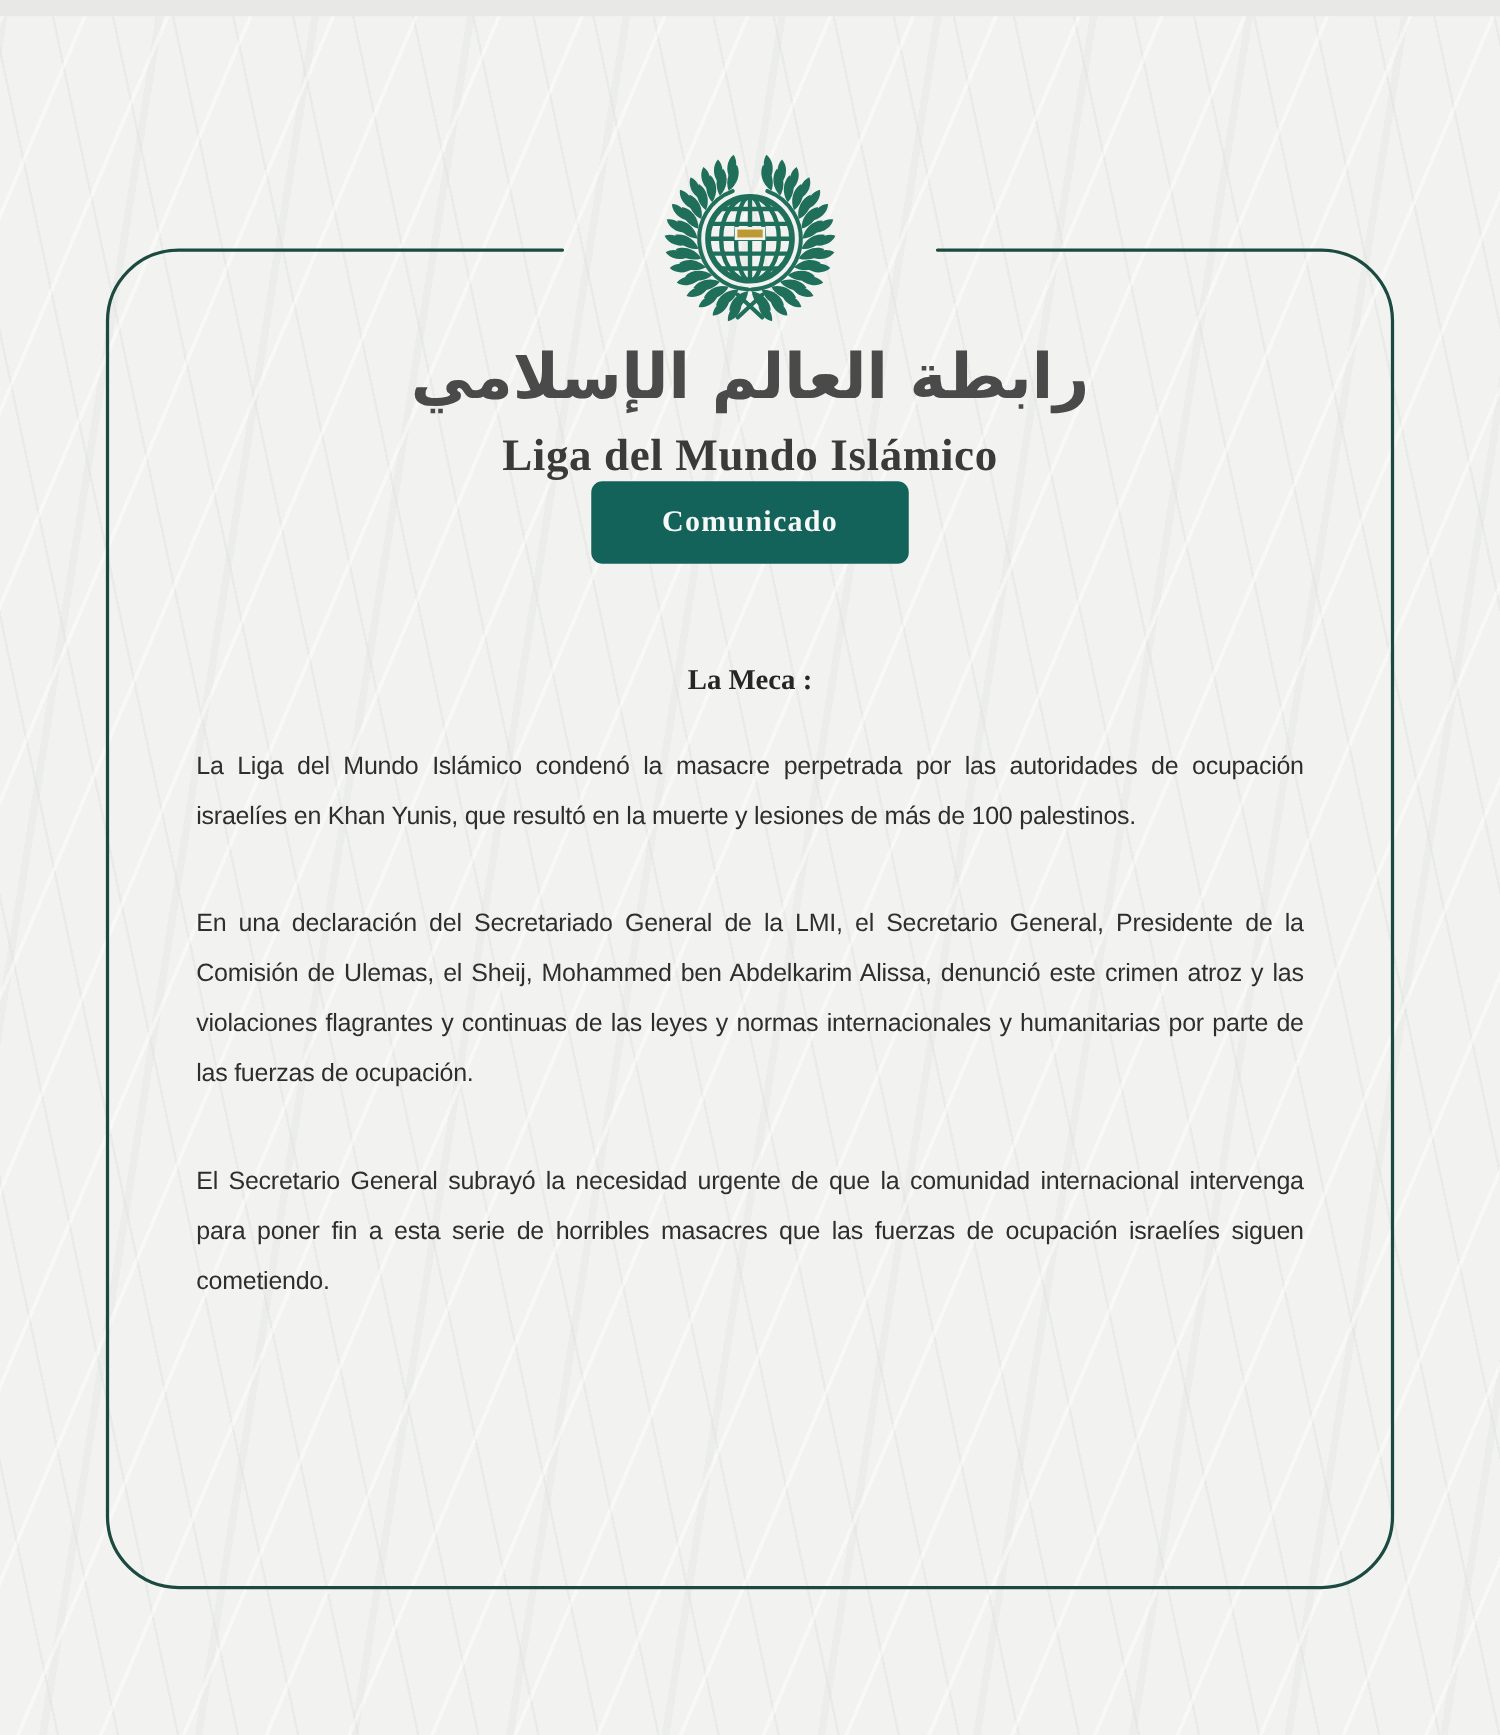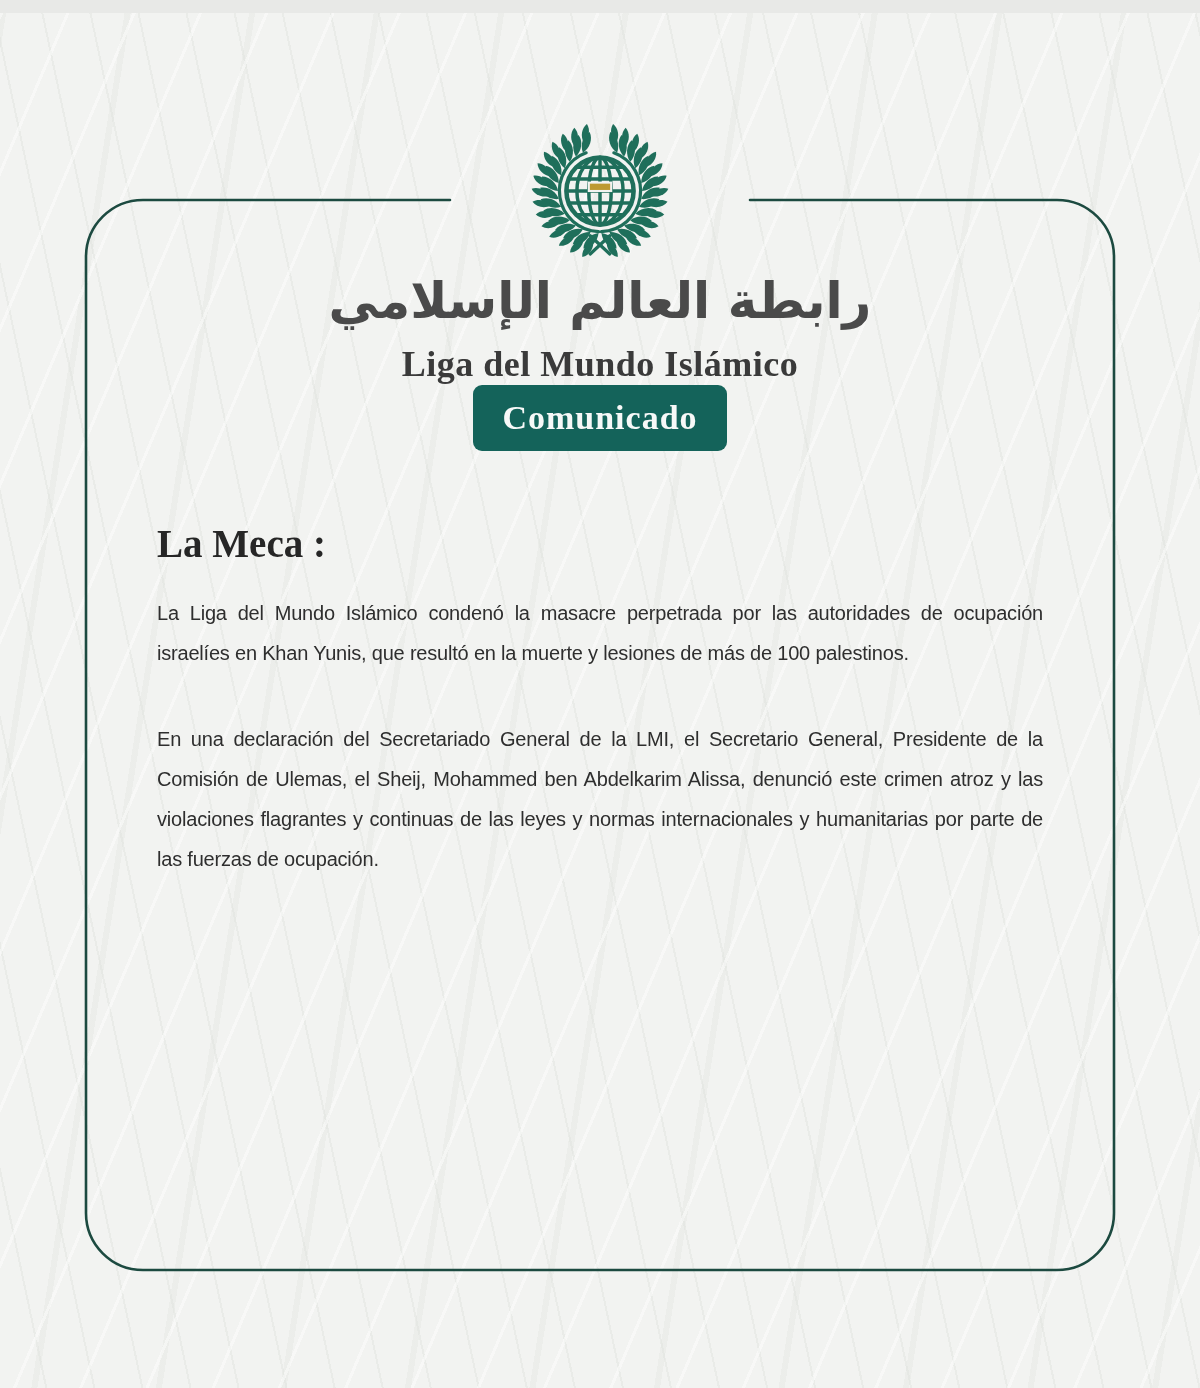--- a/index.html
+++ b/index.html
@@ -38,29 +38,29 @@
     font-family:"Liberation Serif", serif;
     font-size:36px;font-weight:700;color:#3a3a3a;
     letter-spacing:.5px;
   }
   .badge-row{position:absolute;left:0;top:372px;width:1200px;display:flex;justify-content:center;}
   .badge{
     min-width:254px;height:66px;box-sizing:border-box;
     display:flex;align-items:center;justify-content:center;
     background:#14635a;border-radius:9px;
     font-family:"Liberation Serif", serif;
-    font-size:34px;font-weight:700;color:#f7f9f8;
+    font-size:24px;font-weight:700;color:#f7f9f8;
     letter-spacing:1px;
     padding:0 28px;
   }
   .content{position:absolute;left:157px;top:512px;width:886px;}
   .dateline{
     font-family:"Liberation Serif", serif;
-    font-size:39px;font-weight:700;color:#262626;
-    line-height:38px;margin:0 0 30px 0;
+    font-size:23px;font-weight:700;color:#262626;
+    line-height:38px;margin:0 0 30px 0;text-align:center;
   }
   .content p{
     margin:0 0 46px 0;
     font-size:20px;line-height:40px;
     letter-spacing:-.2px;
     text-align:justify;
     color:#2e2e2e;
   }
 </style>
 </head>
@@ -158,15 +158,16 @@
   <div class="org-name">Liga del Mundo Islámico</div>
 
   <div class="badge-row">
     <div class="badge">Comunicado</div>
   </div>
 
   <div class="content">
     <div class="dateline">La Meca :</div>
     <p>La Liga del Mundo Islámico condenó la masacre perpetrada por las autoridades de ocupación israelíes en Khan Yunis, que resultó en la muerte y lesiones de más de 100 palestinos.</p>
     <p>En una declaración del Secretariado General de la LMI, el Secretario General, Presidente de la Comisión de Ulemas, el Sheij, Mohammed ben Abdelkarim Alissa, denunció este crimen atroz y las violaciones flagrantes y continuas de las leyes y normas internacionales y humanitarias por parte de las fuerzas de ocupación.</p>
+    <p>El Secretario General subrayó la necesidad urgente de que la comunidad internacional intervenga para poner fin a esta serie de horribles masacres que las fuerzas de ocupación israelíes siguen cometiendo.</p>
   </div>
 
 </div>
 
 </body></html>

